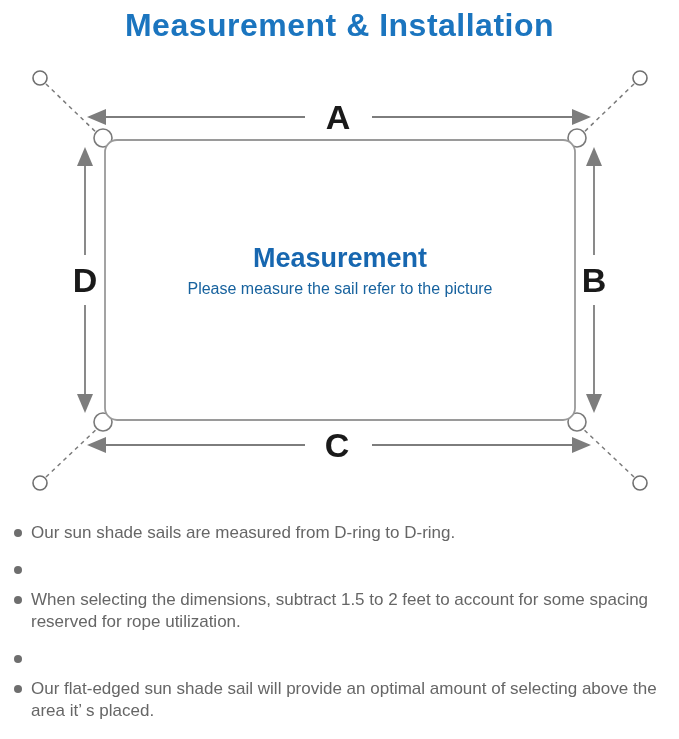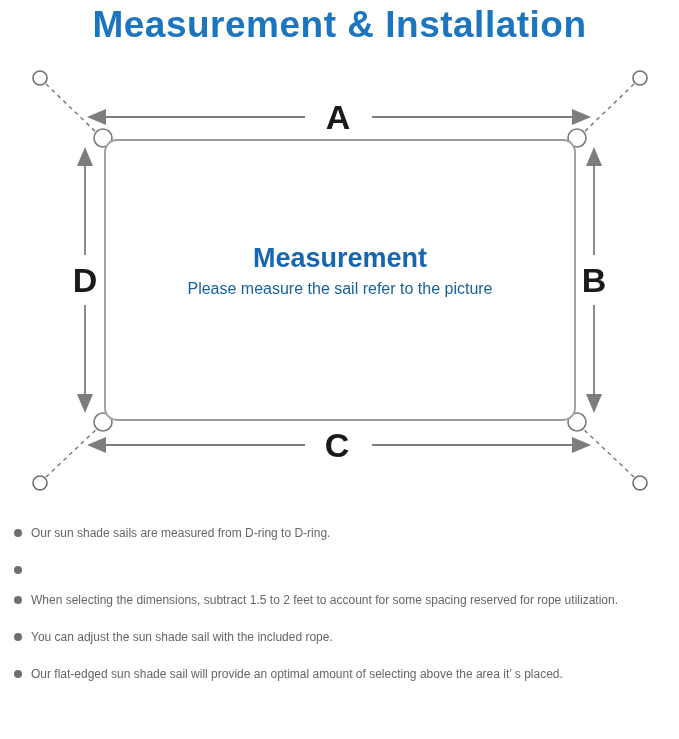--- a/index.html
+++ b/index.html
@@ -11,21 +11,21 @@
     background: #ffffff;
     overflow: hidden;
     font-family: "Liberation Sans", sans-serif;
   }
   .page-title {
     position: absolute;
     top: 4px;
     left: 0;
     width: 100%;
     text-align: center;
-    font-size: 37px;
+    font-size: 32px;
     line-height: 42px;
     font-weight: bold;
     color: #1B75BF;
     letter-spacing: 0.5px;
   }
   .diagram-svg {
     position: absolute;
     top: 55px;
     left: 0;
     width: 679px;
@@ -53,21 +53,21 @@
     top: 522px;
     left: 14px;
     width: 652px;
     list-style: none;
   }
   .notes li {
     display: flex;
     align-items: flex-start;
     margin-bottom: 15px;
     color: #666666;
-    font-size: 12px;
+    font-size: 17px;
     line-height: 22px;
   }
   .notes .dot {
     flex: 0 0 auto;
     width: 8px;
     height: 8px;
     border-radius: 50%;
     background: #6e6e6e;
     margin: 7px 9px 0 0;
   }
@@ -147,21 +147,20 @@
       </li>
       <li>
         <span class="dot"></span>
       </li>
       <li>
         <span class="dot"></span>
         <span>When selecting the dimensions, subtract 1.5 to 2 feet to account for some spacing reserved for rope utilization.</span>
       </li>
       <li>
         <span class="dot"></span>
-        <span>You can adjust the sun shade sail with the included rope.</span>
       </li>
       <li>
         <span class="dot"></span>
         <span>Our flat-edged sun shade sail will provide an optimal amount of selecting above the area it’ s placed.</span>
       </li>
     </ul>
 
 </div>
 
 </body></html>

